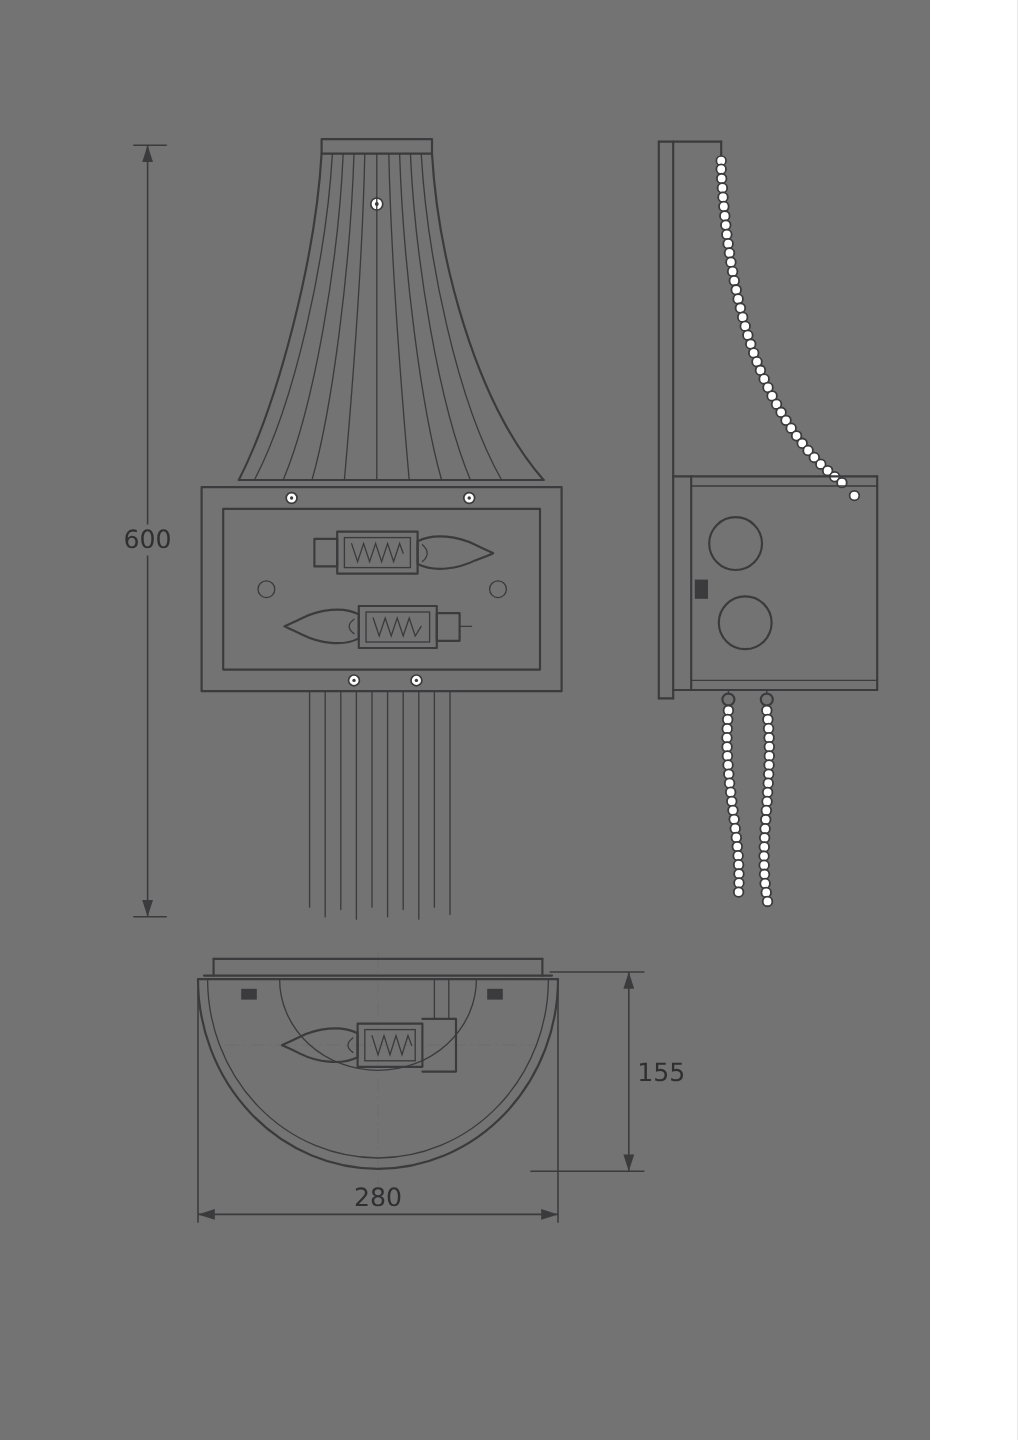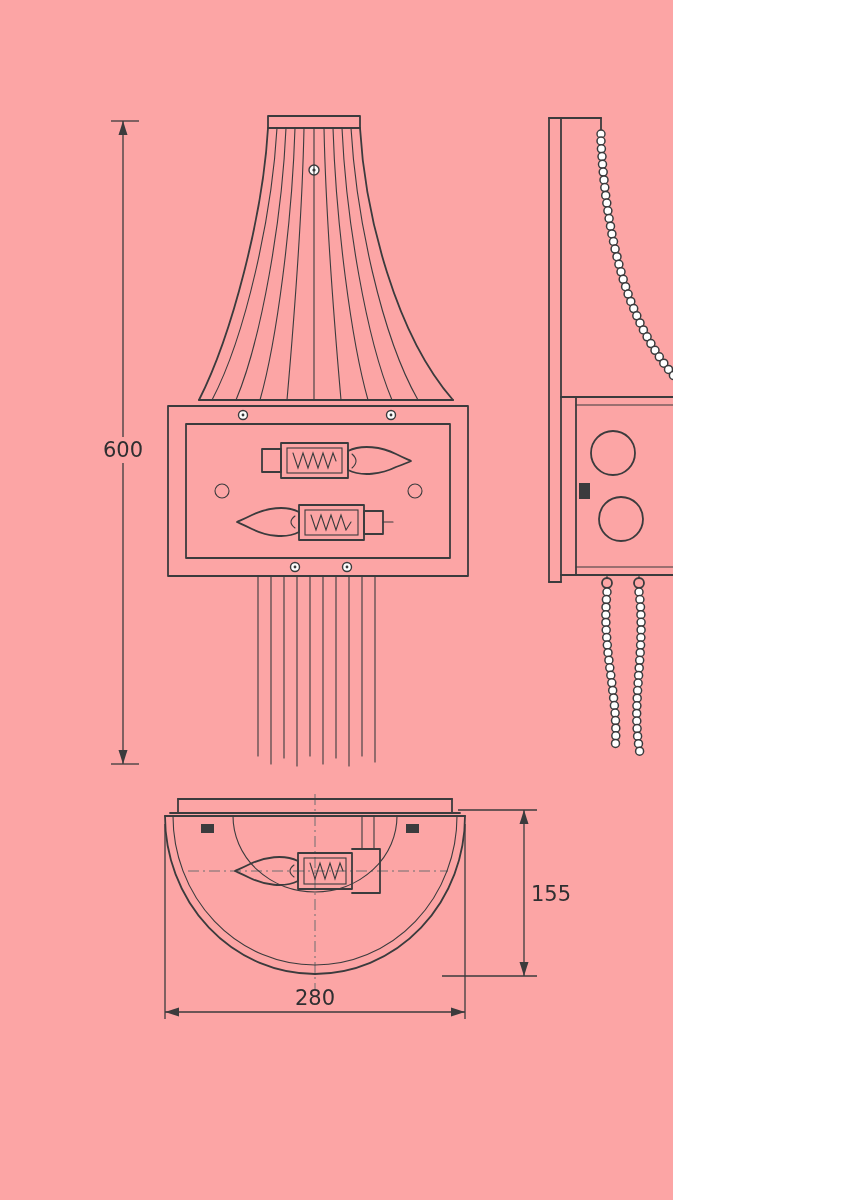--- a/index.html
+++ b/index.html
@@ -1,16 +1,16 @@
 <!DOCTYPE html>
 <html><head>
 <meta charset="utf-8">
 <style>
   html,body{margin:0;padding:0;background:#ffffff;}
-  .page{width:673px;height:1200px;background:#fca5a5;position:relative;overflow:hidden;
+  .page{width:775px;height:1200px;background:#737373;position:relative;overflow:hidden;
         font-family:"DejaVu Sans","Liberation Sans",sans-serif;}
   svg{display:block;}
   .ln{stroke:#3b3b3d;stroke-width:1.8;fill:none;stroke-linecap:round;stroke-linejoin:round;}
   .ln-thin{stroke:#3b3b3d;stroke-width:1.1;fill:none;stroke-linecap:round;}
   .fill-dark{fill:#3b3b3d;stroke:none;}
   .dim{stroke:#3b3b3d;stroke-width:1.3;fill:none;}
   .dim-text{fill:#2f2f31;font-size:21px;font-family:"DejaVu Sans","Liberation Sans",sans-serif;}
   .bead{fill:#ffffff;stroke:#3b3b3d;stroke-width:1.5;}
   .bead-path{fill:none;stroke:none;}
   .screw{fill:#fdfdfd;stroke:#3b3b3d;stroke-width:1.4;}

